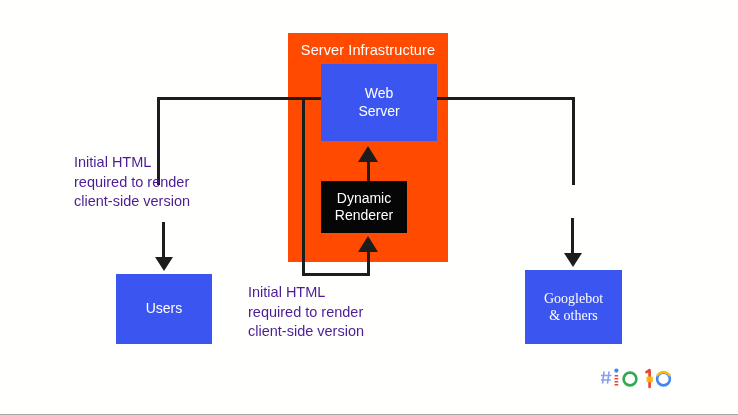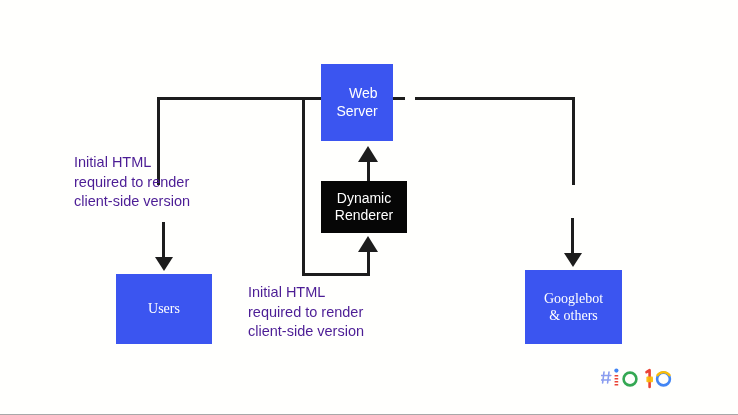--- a/index.html
+++ b/index.html
@@ -45,23 +45,22 @@
     display: flex;
     align-items: center;
     justify-content: center;
     text-align: center;
     line-height: 1.25;
     font-size: 14px;
   }
   .box-webserver {
     left: 321px;
     top: 64px;
-    width: 72px;
+    width: 116px;
     height: 77px;
-    text-align: right;
   }
   .box-users {
     left: 116px;
     top: 274px;
     width: 96px;
     height: 70px;
   }
   .box-googlebot {
     left: 525px;
     top: 270px;
@@ -149,20 +148,23 @@
     top: 362px;
     width: 82px;
     height: 30px;
   }
 </style>
 </head>
 <body>
 
 <div id="slide">
 
+  <div class="server-panel">
+    <div class="server-panel-title">Server Infrastructure</div>
+  </div>
 
   <div class="line h-line" id="line-ws-left-h"></div>
   <div class="line v-line" id="line-ws-left-v"></div>
   <div class="line v-line" id="stem-users"></div>
 
   <div class="line h-line" id="line-ws-right-h"></div>
   <div class="line v-line" id="line-ws-right-v"></div>
   <div class="line v-line" id="stem-googlebot"></div>
 
   <div class="line v-line" id="line-loop-v-left"></div>
@@ -174,21 +176,21 @@
   <div class="arrow-down" id="arrow-googlebot"></div>
   <div class="arrow-up" id="arrow-to-ws"></div>
   <div class="arrow-up" id="arrow-to-rend"></div>
 
   <div class="box-blue box-webserver" style="white-space: pre-line;">Web
 Server</div>
 
   <div class="box-black" style="white-space: pre-line;">Dynamic
 Renderer</div>
 
-  <div class="box-blue box-users" style="white-space: pre-line; font-family: Liberation Serif, serif;">Users</div>
+  <div class="box-blue box-users" style="white-space: pre-line;">Users</div>
 
   <div class="box-blue box-googlebot" style="white-space: pre-line; font-family: Liberation Serif, serif;">Googlebot
 &amp; others</div>
 
   <div class="caption" id="caption-left">Initial HTML
 required to render
 client-side version</div>
 
 
   <div class="caption" id="caption-loop">Initial HTML

